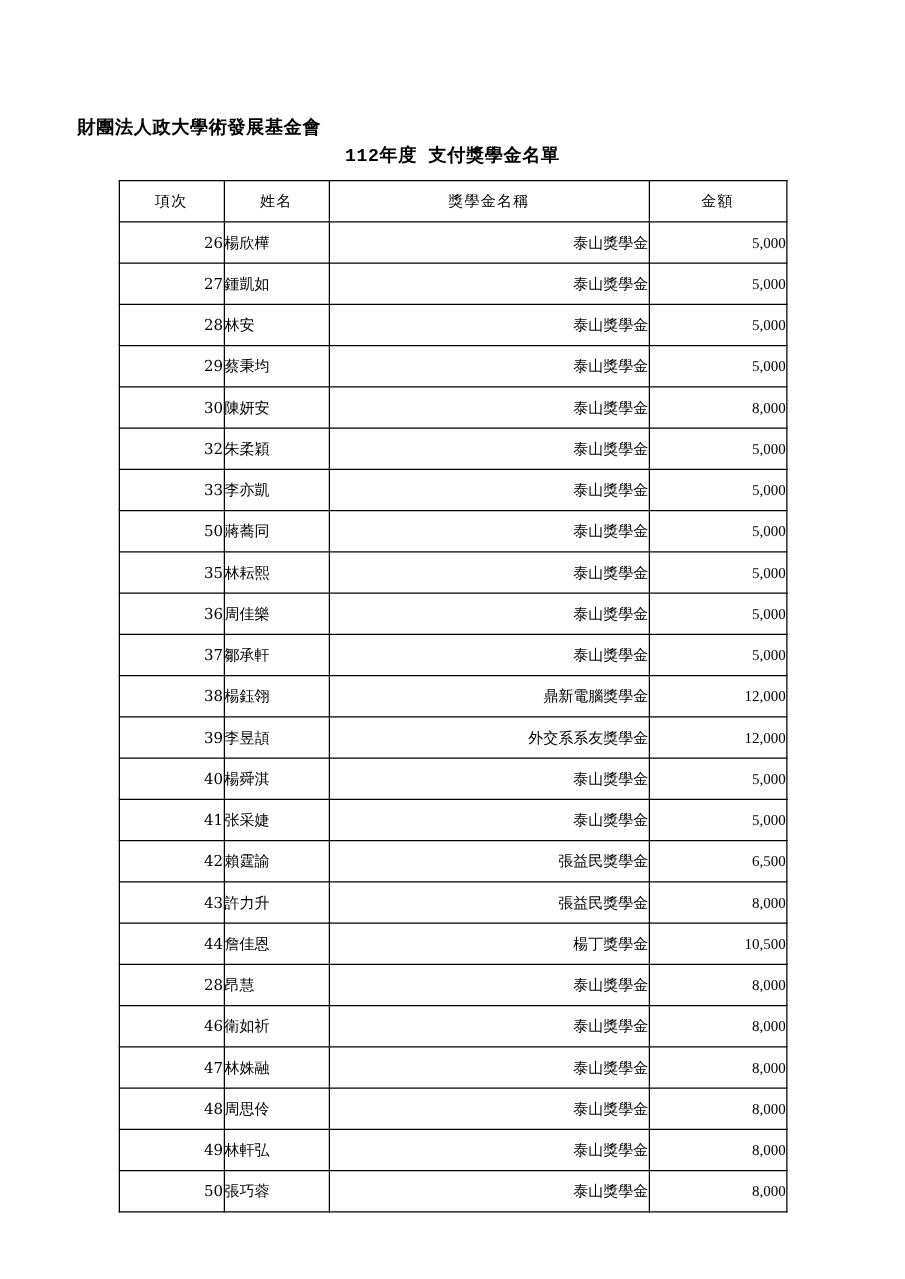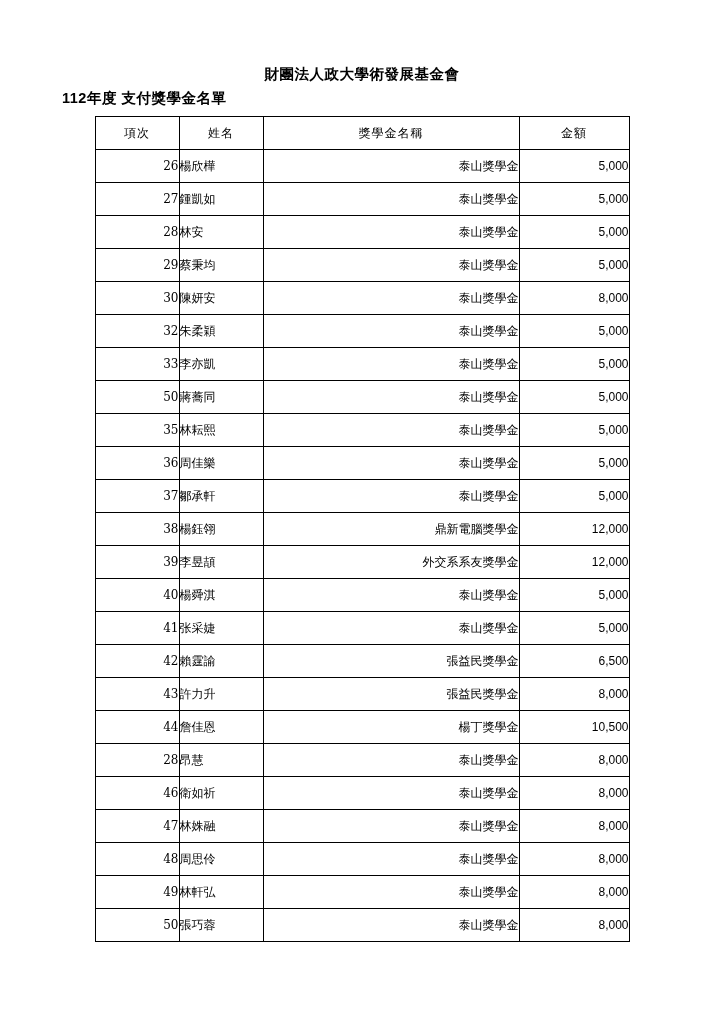--- a/index.html
+++ b/index.html
@@ -16,30 +16,31 @@
     overflow: hidden;
   }
   .page {
     width: 724px;
     height: 1023px;
     box-sizing: border-box;
     padding: 62px 62px 0 62px;
     position: relative;
   }
   .doc-title {
-    text-align: center;
+    text-align: left;
     font-family: "DejaVu Serif", "Liberation Serif", serif;
     font-weight: bold;
     font-size: 14.5px;
     letter-spacing: 0.5px;
     line-height: 24px;
+    margin-top: 28px;
   }
   .doc-subtitle {
-    text-align: left;
-    font-family: Liberation Sans, sans-serif;
+    text-align: center;
+    font-family: Liberation Mono, monospace;
     font-weight: bold;
     font-size: 14.5px;
     letter-spacing: 0.5px;
     line-height: 24px;
     margin-bottom: 6px;
   }
   table.sheet {
     border-collapse: collapse;
     width: 534px;
     margin: 4px auto;
@@ -77,21 +78,21 @@
   }
   td.sch {
     text-align: right;
     padding-left: 8px;
     font-family: "DejaVu Sans", "Liberation Sans", sans-serif;
     font-size: 11.5px;
   }
   td.amt {
     text-align: right;
     padding-right: 10px;
-    font-family: Liberation Sans, sans-serif;
+    font-family: Liberation Serif, serif;
     font-size: 11.5px;
   }
 </style>
 </head>
 <body>
 
 <div class="page">
 
   <div class="doc-title">財團法人政大學術發展基金會</div>
   <div class="doc-subtitle">112年度  支付獎學金名單</div>

